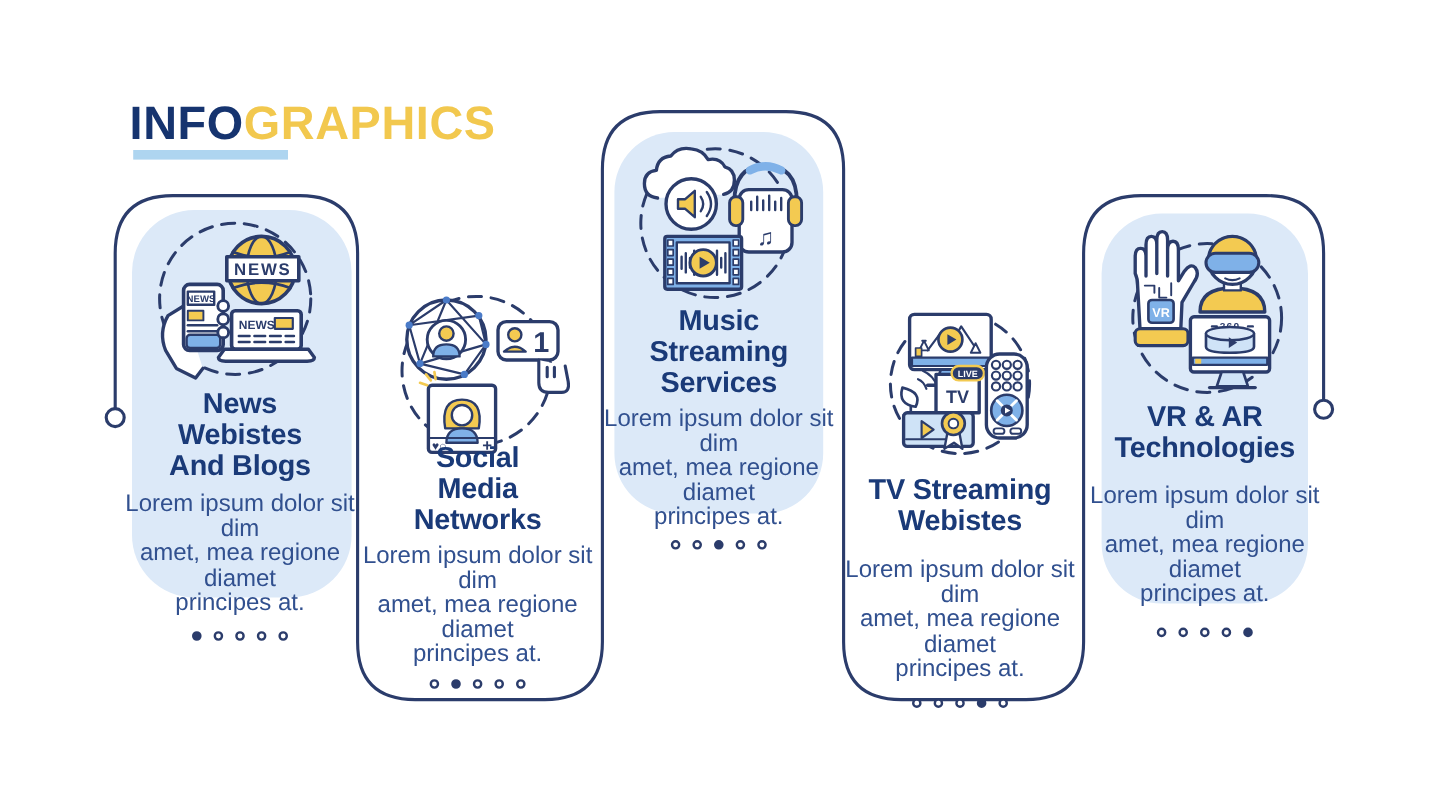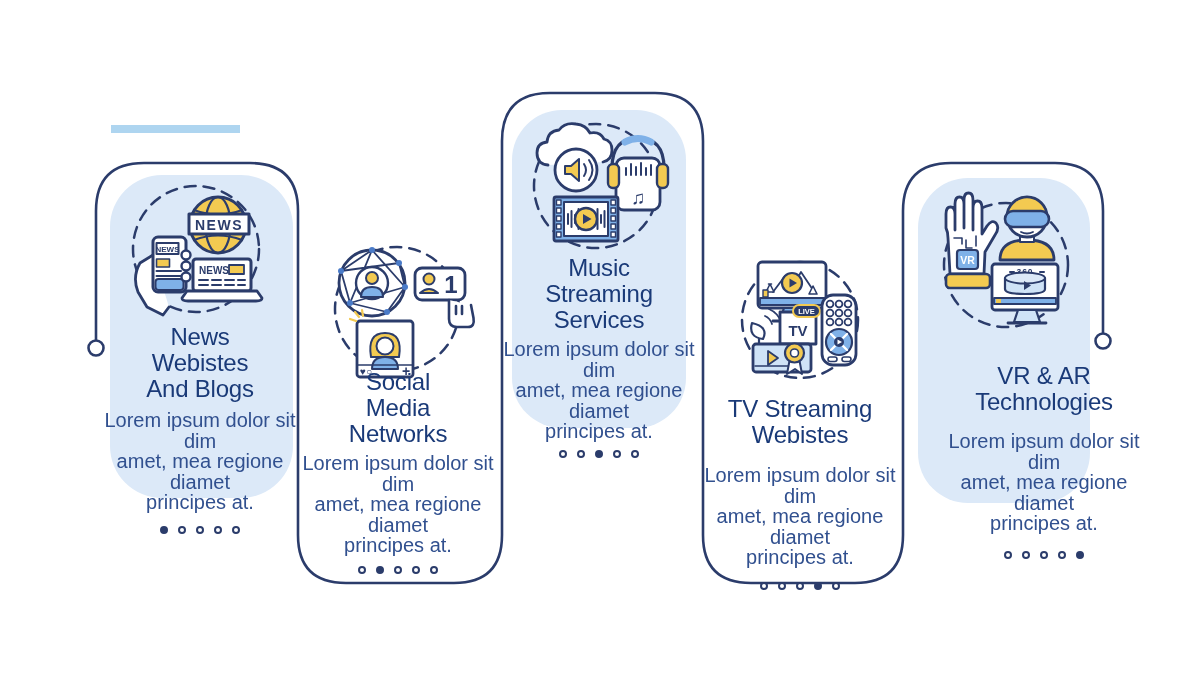--- a/index.html
+++ b/index.html
@@ -14,27 +14,27 @@
 
   
   .snake{position:absolute;left:0;top:0;}
   .fill{position:absolute;background:#dce9f8;}
   .f1{left:110px;top:175px;width:183px;height:323px;border-radius:52px;}
   .f3{left:512px;top:110px;width:174px;height:318px;border-radius:50px;}
   .f5{left:918px;top:178px;width:172px;height:325px;border-radius:50px;}
 
   
   .card{position:absolute;text-align:center;}
-  .card-title{margin:0;white-space:pre-line;font-weight:normal;font-size:24px;line-height:26px;color:#1a3a78;letter-spacing:-.2px;}
+  .card-title{margin:0;white-space:pre-line;font-weight:bold;font-size:24px;line-height:26px;color:#1a3a78;letter-spacing:-.2px;}
   .card-desc{margin:0;white-space:pre-line;font-size:20px;line-height:20.5px;color:#31508f;}
   .c1{left:104px;top:324px;width:192px;}
   .c2{left:302px;top:369px;width:192px;}
   .c3{left:503px;top:255px;width:192px;}
   .c4{left:702px;top:396px;width:196px;}
-  .c5{left:946px;top:335px;width:196px;margin-top:28px;}
+  .c5{left:906px;top:335px;width:196px;}
   .c1 .card-desc{margin-top:8px;}  .c1 .dots{margin-top:13px;}
   .c2 .card-desc{margin-top:6px;}  .c2 .dots{margin-top:10px;}
   .c3 .card-desc{margin-top:6px;}  .c3 .dots{margin-top:8px;}
   .c4 .card-desc{margin-top:17px;} .c4 .dots{margin-top:14px;}
   .c5 .card-desc{margin-top:16px;} .c5 .dots{margin-top:17px;}
 
   .dots{display:flex;justify-content:center;gap:10px;}
   .dot{width:8px;height:8px;border-radius:50%;border:2px solid #2b3c6b;background:#fff;box-sizing:border-box;}
   .dot.active{background:#2b3c6b;border-color:#2b3c6b;}
 
@@ -57,20 +57,23 @@
   <div class="fill f5"></div>
 
   <svg class="snake" width="1200" height="675" viewBox="0 0 1200 675">
     <path d="M96 340.5 L96 211 Q96 163 144 163 L250 163 Q298 163 298 211 L298 535 Q298 583 346 583
              L454 583 Q502 583 502 535 L502 141 Q502 93 550 93 L655 93 Q703 93 703 141 L703 535 Q703 583 751 583
              L855 583 Q903 583 903 535 L903 211 Q903 163 951 163 L1055 163 Q1103 163 1103 211 L1103 333.5" fill="none" stroke="#2b3c6b" stroke-width="2.6"></path>
     <circle cx="96" cy="348" r="7.5" fill="#ffffff" stroke="#2b3c6b" stroke-width="2.6"></circle>
     <circle cx="1103" cy="341" r="7.5" fill="#ffffff" stroke="#2b3c6b" stroke-width="2.6"></circle>
   </svg>
 
+  <div class="brand">
+    <span class="info">INFO</span><span class="graphics">GRAPHICS</span>
+  </div>
   <div class="underline"></div>
 
   <svg id="icon1" class="icon" width="150" height="150" viewBox="0 0 150 150" stroke-linecap="round" stroke-linejoin="round">
     <circle cx="71" cy="74" r="63" fill="none" stroke="#2b3c6b" stroke-width="2.5" stroke-dasharray="11 8"></circle>
 
     <g>
       <circle cx="93" cy="50" r="28" fill="#f3ca51" stroke="#2b3c6b" stroke-width="3"></circle>
       <ellipse cx="93" cy="50" rx="12.5" ry="28" fill="none" stroke="#2b3c6b" stroke-width="2.2"></ellipse>
       <line x1="65" y1="50" x2="121" y2="50" stroke="#2b3c6b" stroke-width="2.2"></line>
       <path d="M69 35 Q93 44 117 35 M69 65 Q93 56 117 65" fill="none" stroke="#2b3c6b" stroke-width="2.2"></path>

